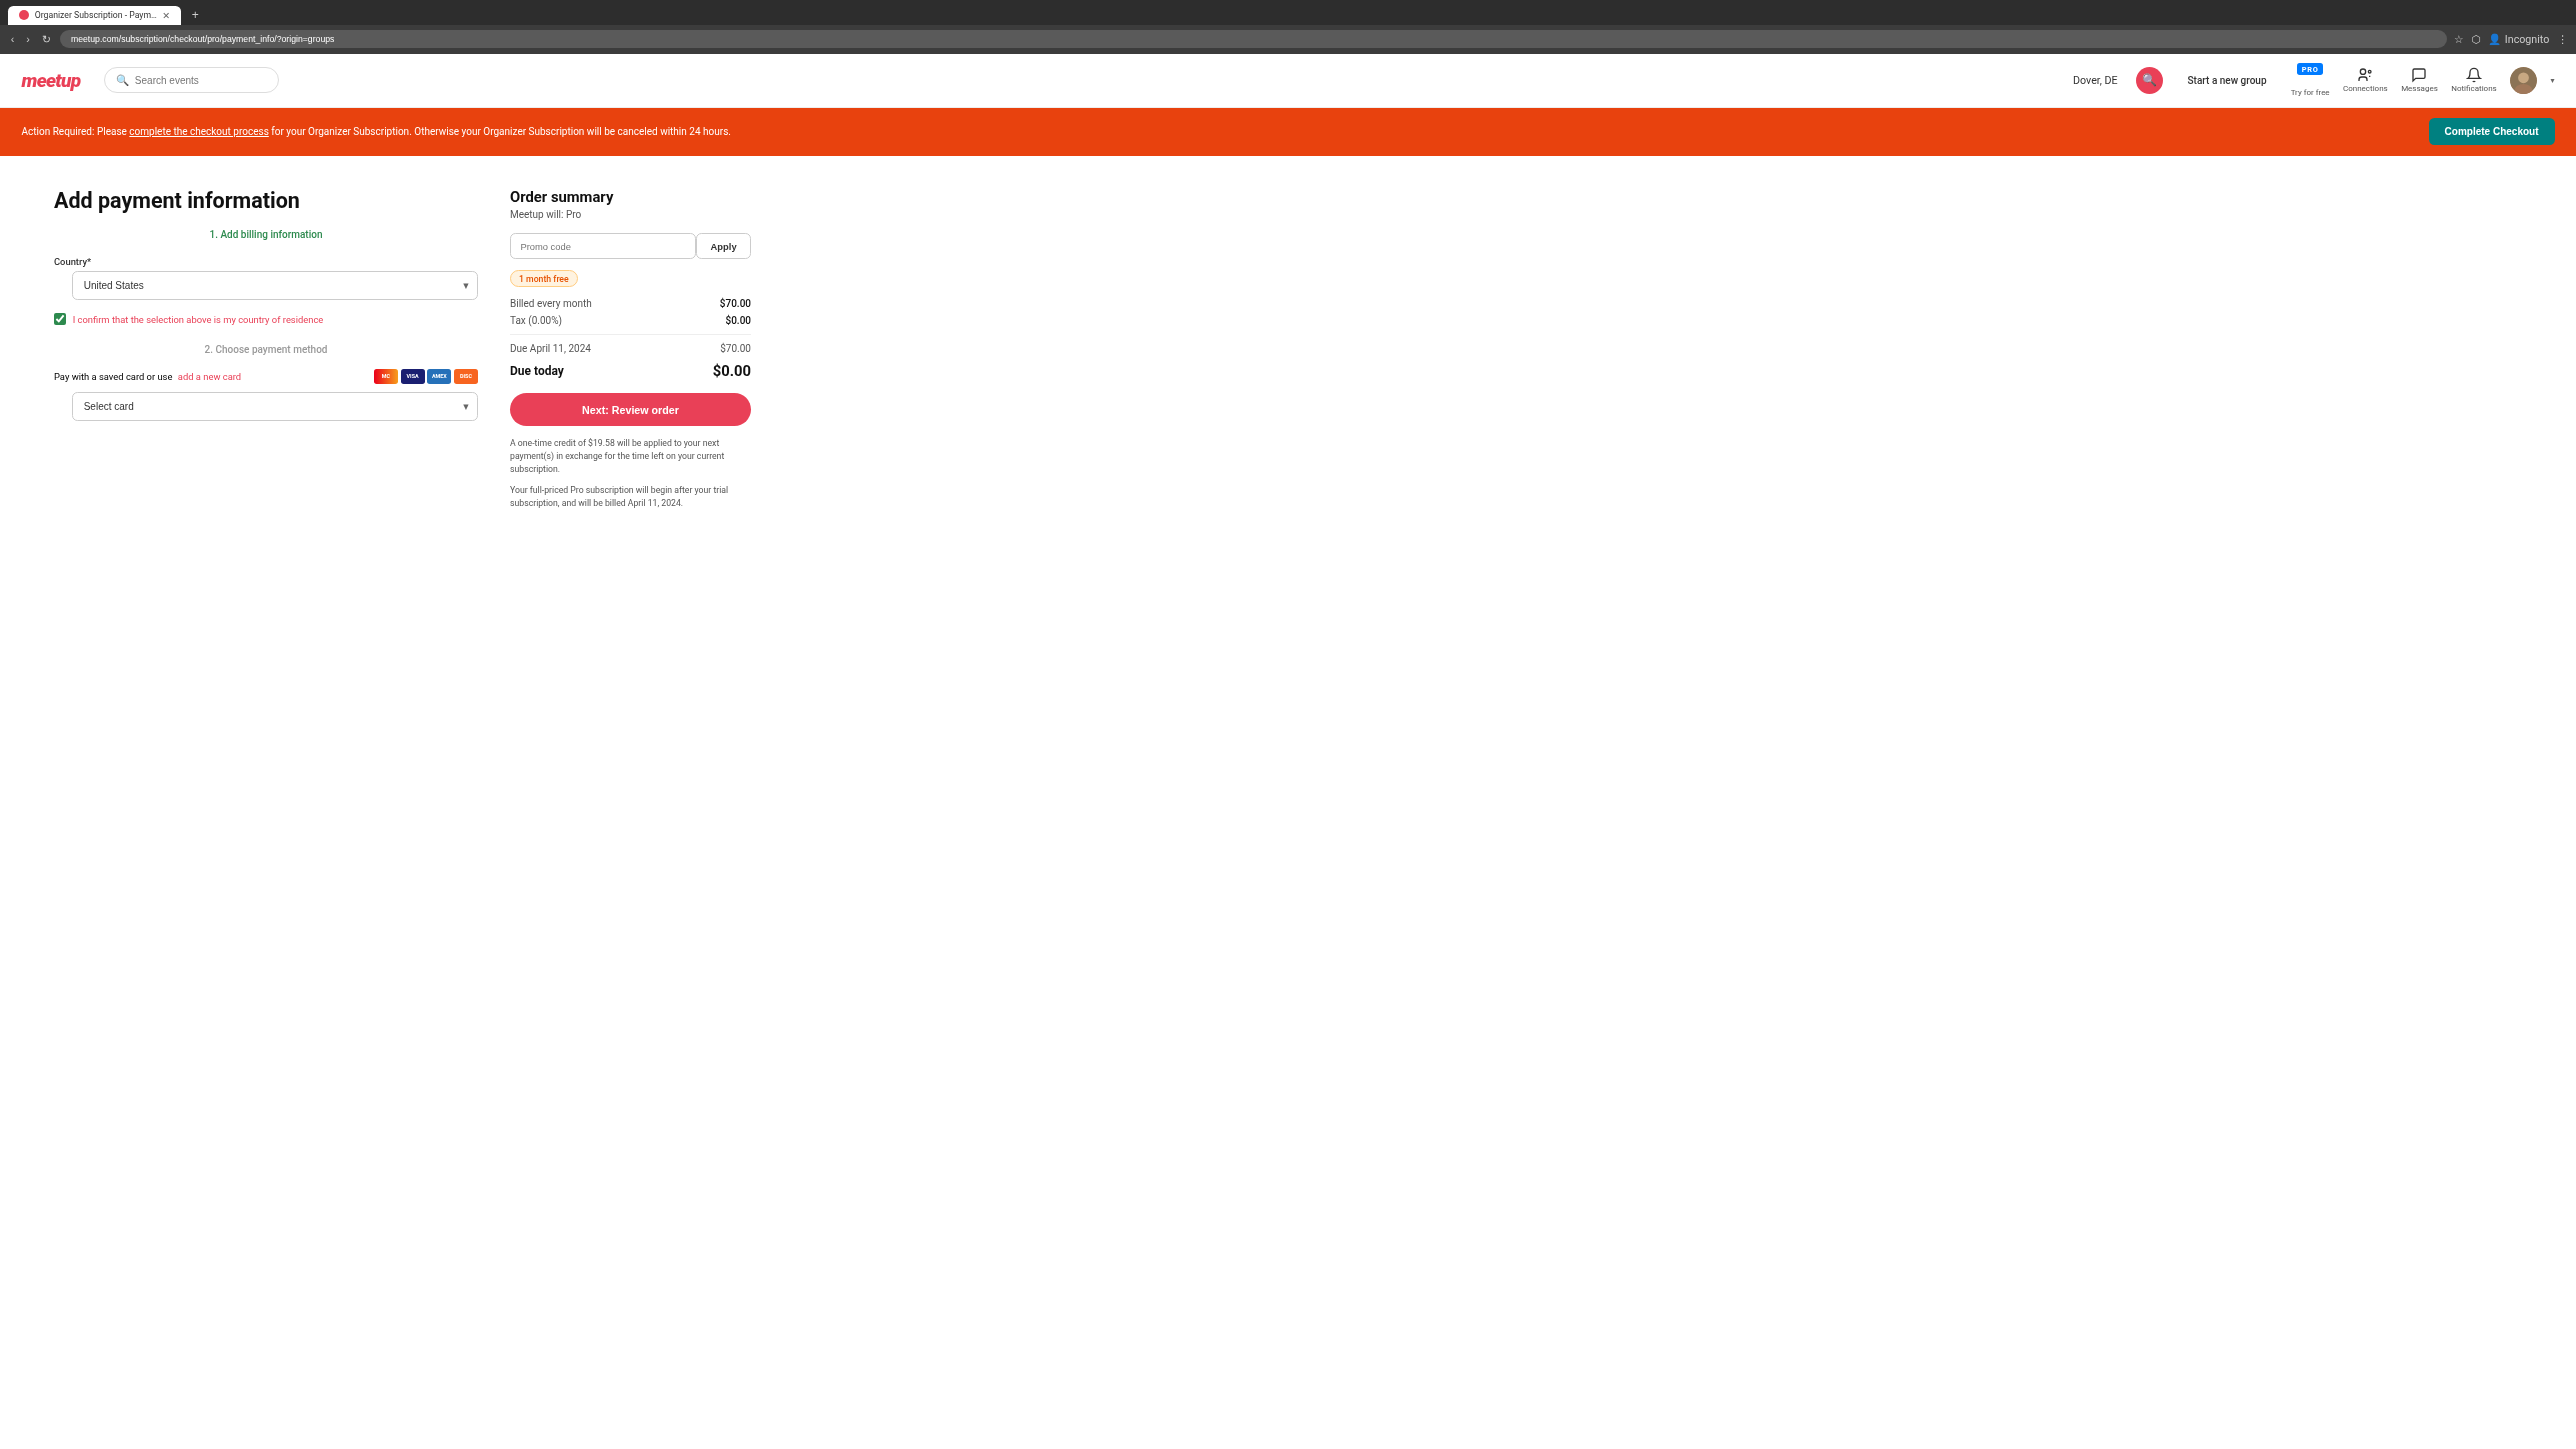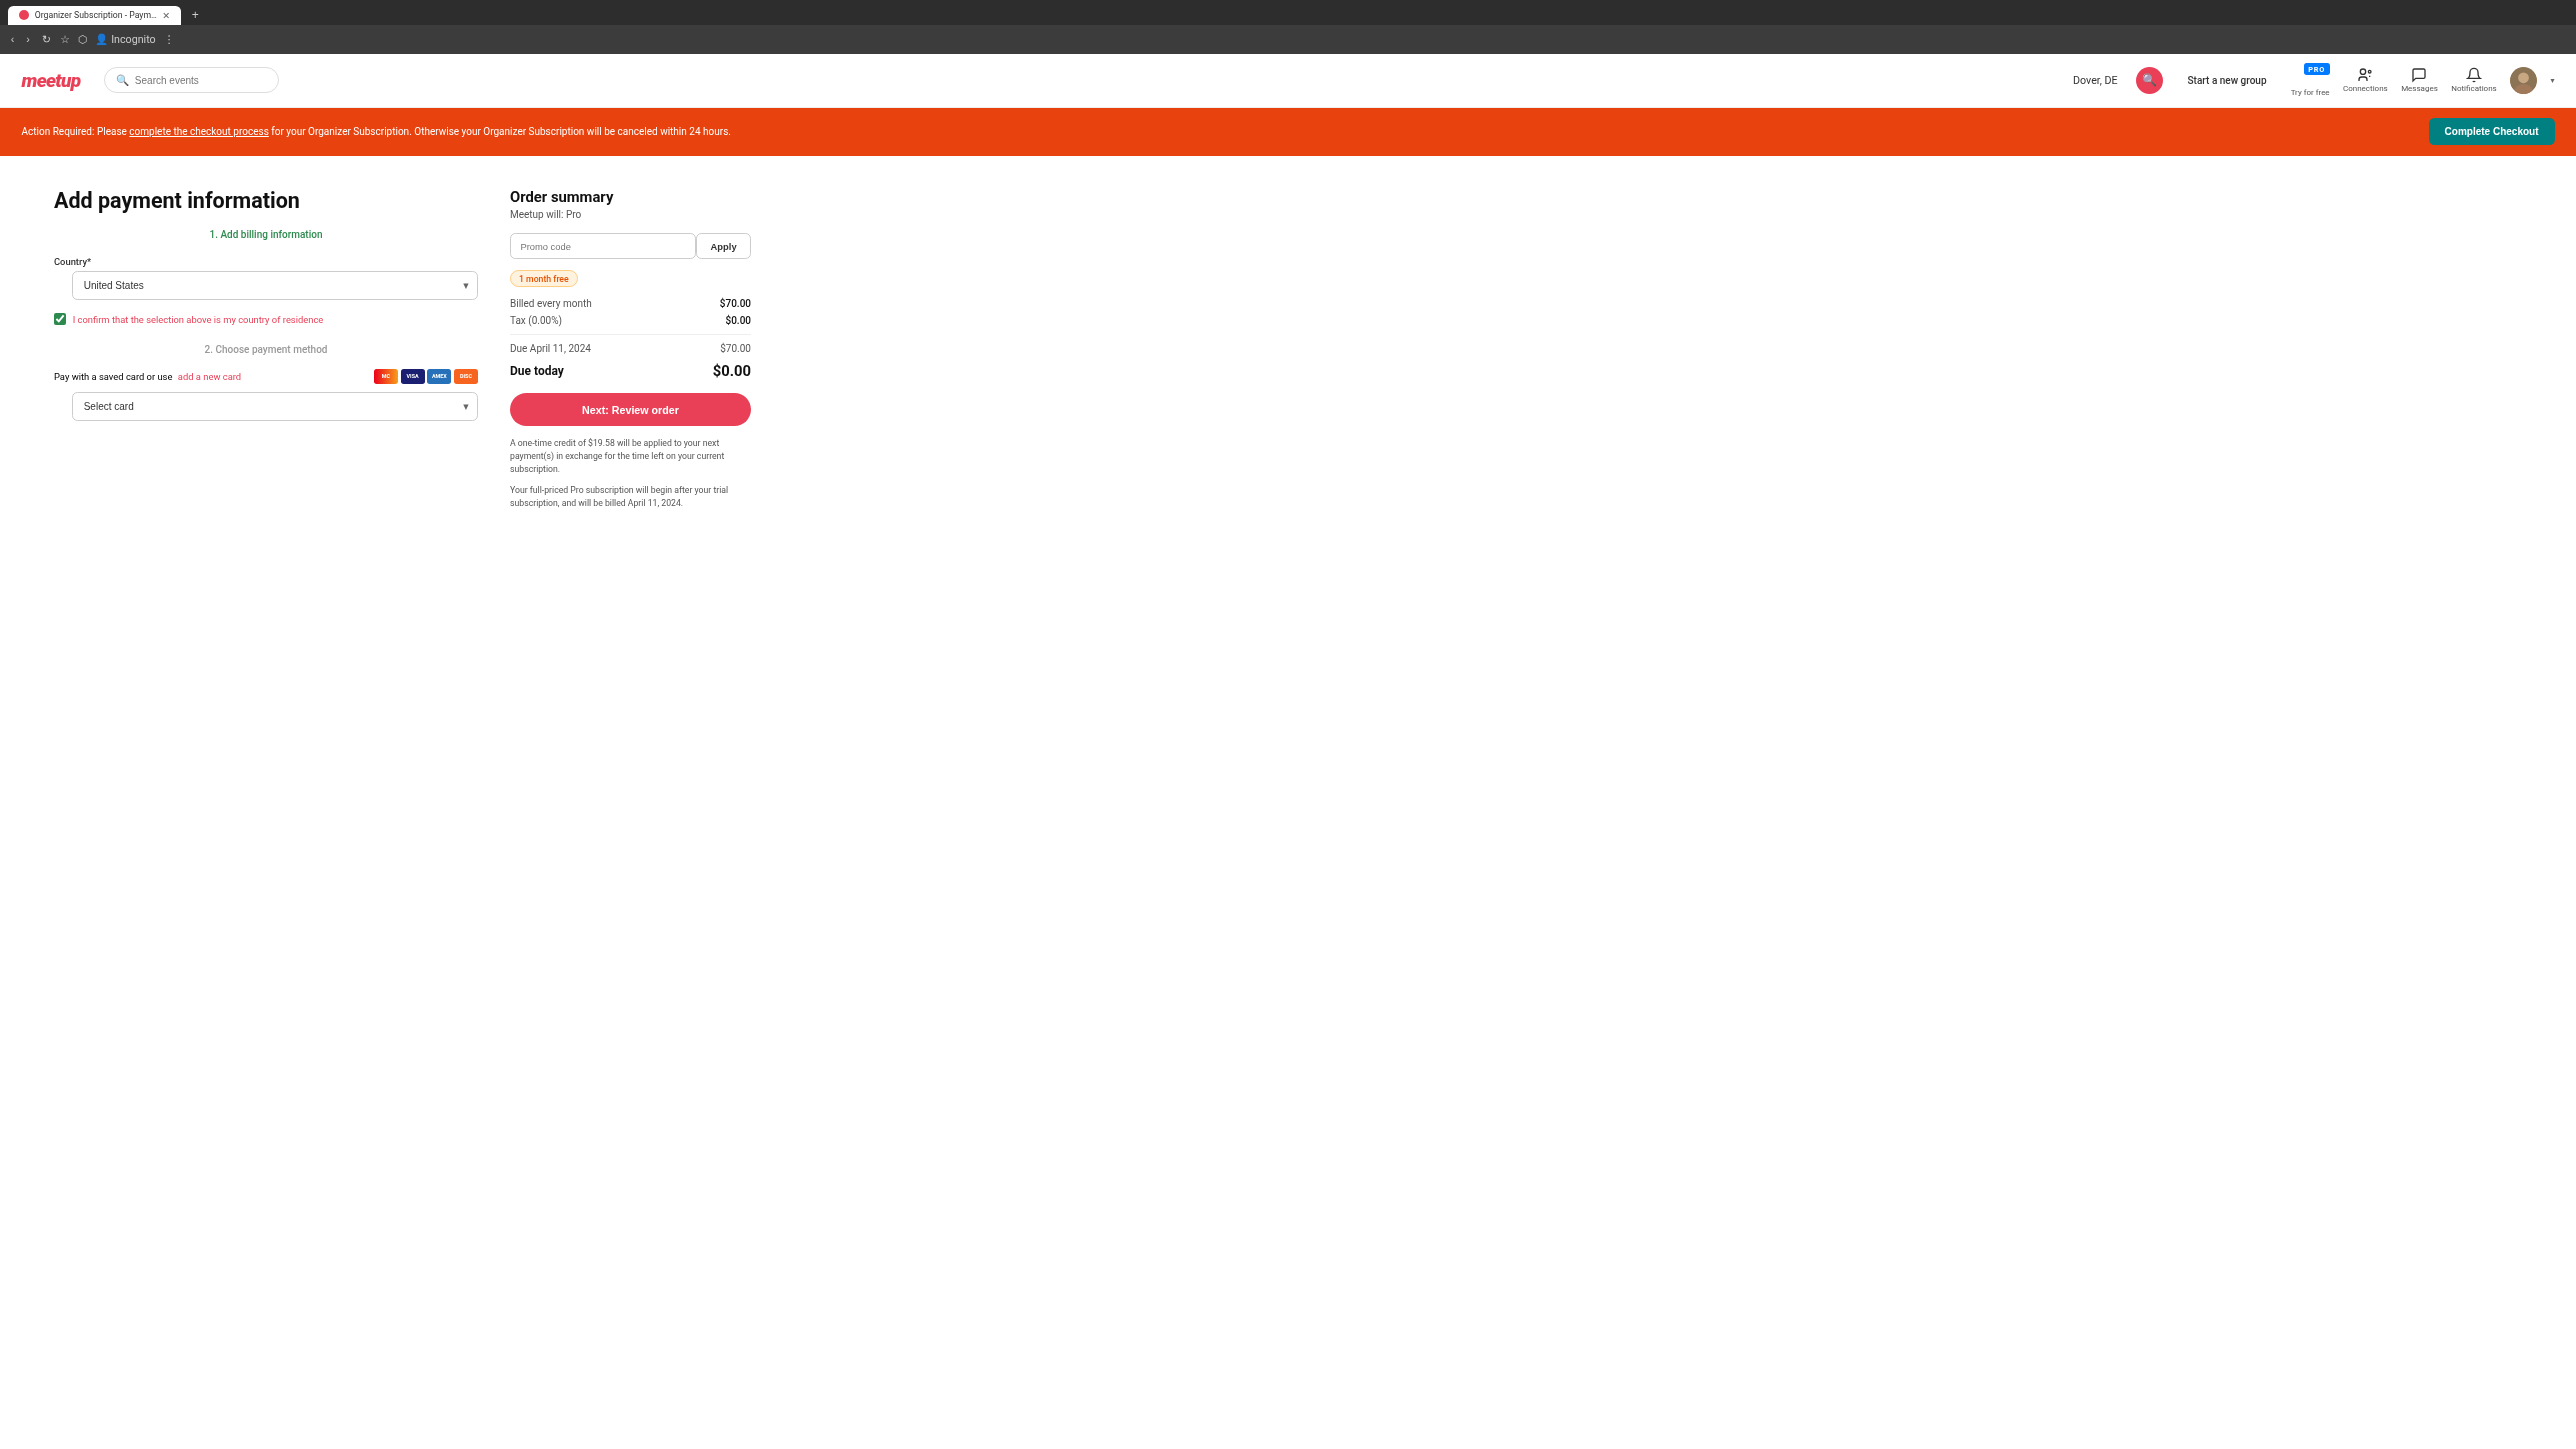--- a/index.html
+++ b/index.html
@@ -20,21 +20,21 @@
     .browser-toolbar-icons span { cursor: pointer; }
 
     
     .site-nav { display: flex; align-items: center; padding: 9.4px 21.5px; border-bottom: 0.7px solid #eee; gap: 13.4px; }
     .logo { color: #e94057; font-size: 19px; font-weight: 900; font-style: italic; letter-spacing: -0.7px; }
     .search-bar { display: flex; align-items: center; gap: 5.4px; border: 1px solid #ddd; border-radius: 20px; padding: 5.4px 10.7px; margin-left: 10.7px; min-width: 148px; }
     .search-bar input { border: none; outline: none; font-size: 10px; color: #555; background: none; }
     .location-display { font-size: 10.7px; color: #333; margin-left: auto; }
     .search-btn { background: #e94057; border: none; border-radius: 50%; width: 27px; height: 27px; display: flex; align-items: center; justify-content: center; cursor: pointer; color: #fff; font-size: 12px; margin-left: 5.4px; }
     .nav-start-group { font-size: 10px; color: #333; font-weight: 500; cursor: pointer; text-decoration: none; margin-left: 10.7px; }
-    .nav-pro { display: flex; flex-direction: column; align-items: flex-end; cursor: pointer; gap: 12px; }
+    .nav-pro { display: flex; flex-direction: column; align-items: center; cursor: pointer; gap: 12px; }
     .pro-badge { background: #007bff; color: #fff; font-size: 7.4px; font-weight: 700; padding: 1.3px 4.7px; border-radius: 2.7px; letter-spacing: 0.7px; }
     .pro-label { font-size: 8px; color: #555; margin-top: 1.3px; }
     .nav-icon-item { display: flex; flex-direction: column; align-items: center; cursor: pointer; }
     .nav-icon-item svg { width: 16px; height: 16px; fill: none; stroke: #333; stroke-width: 2; }
     .nav-icon-label { font-size: 8px; color: #555; margin-top: 1.3px; }
     .nav-avatar { width: 27px; height: 27px; border-radius: 50%; background: #c0a080; display: flex; align-items: center; justify-content: center; overflow: hidden; cursor: pointer; }
     .nav-chevron { font-size: 8px; color: #666; cursor: pointer; }
     .nav-icons { display: flex; align-items: center; gap: 13.4px; margin-left: 10.7px; }
 
     
@@ -102,20 +102,23 @@
       <span class="tab-close">✕</span>
     </div>
     <button class="browser-tab-new">+</button>
   </div>
 </div>
 
 <div class="browser-toolbar">
   <button class="browser-nav-btn">‹</button>
   <button class="browser-nav-btn">›</button>
   <button class="browser-nav-btn">↻</button>
+  <div class="browser-url-bar">
+    <input type="text" value="meetup.com/subscription/checkout/pro/payment_info/?origin=groups" style="">
+  </div>
   <div class="browser-toolbar-icons">
     <span>☆</span>
     <span>⬡</span>
     <span>👤 Incognito</span>
     <span>⋮</span>
   </div>
 </div>
 
 <nav class="site-nav">
   <div class="logo">meetup</div>

